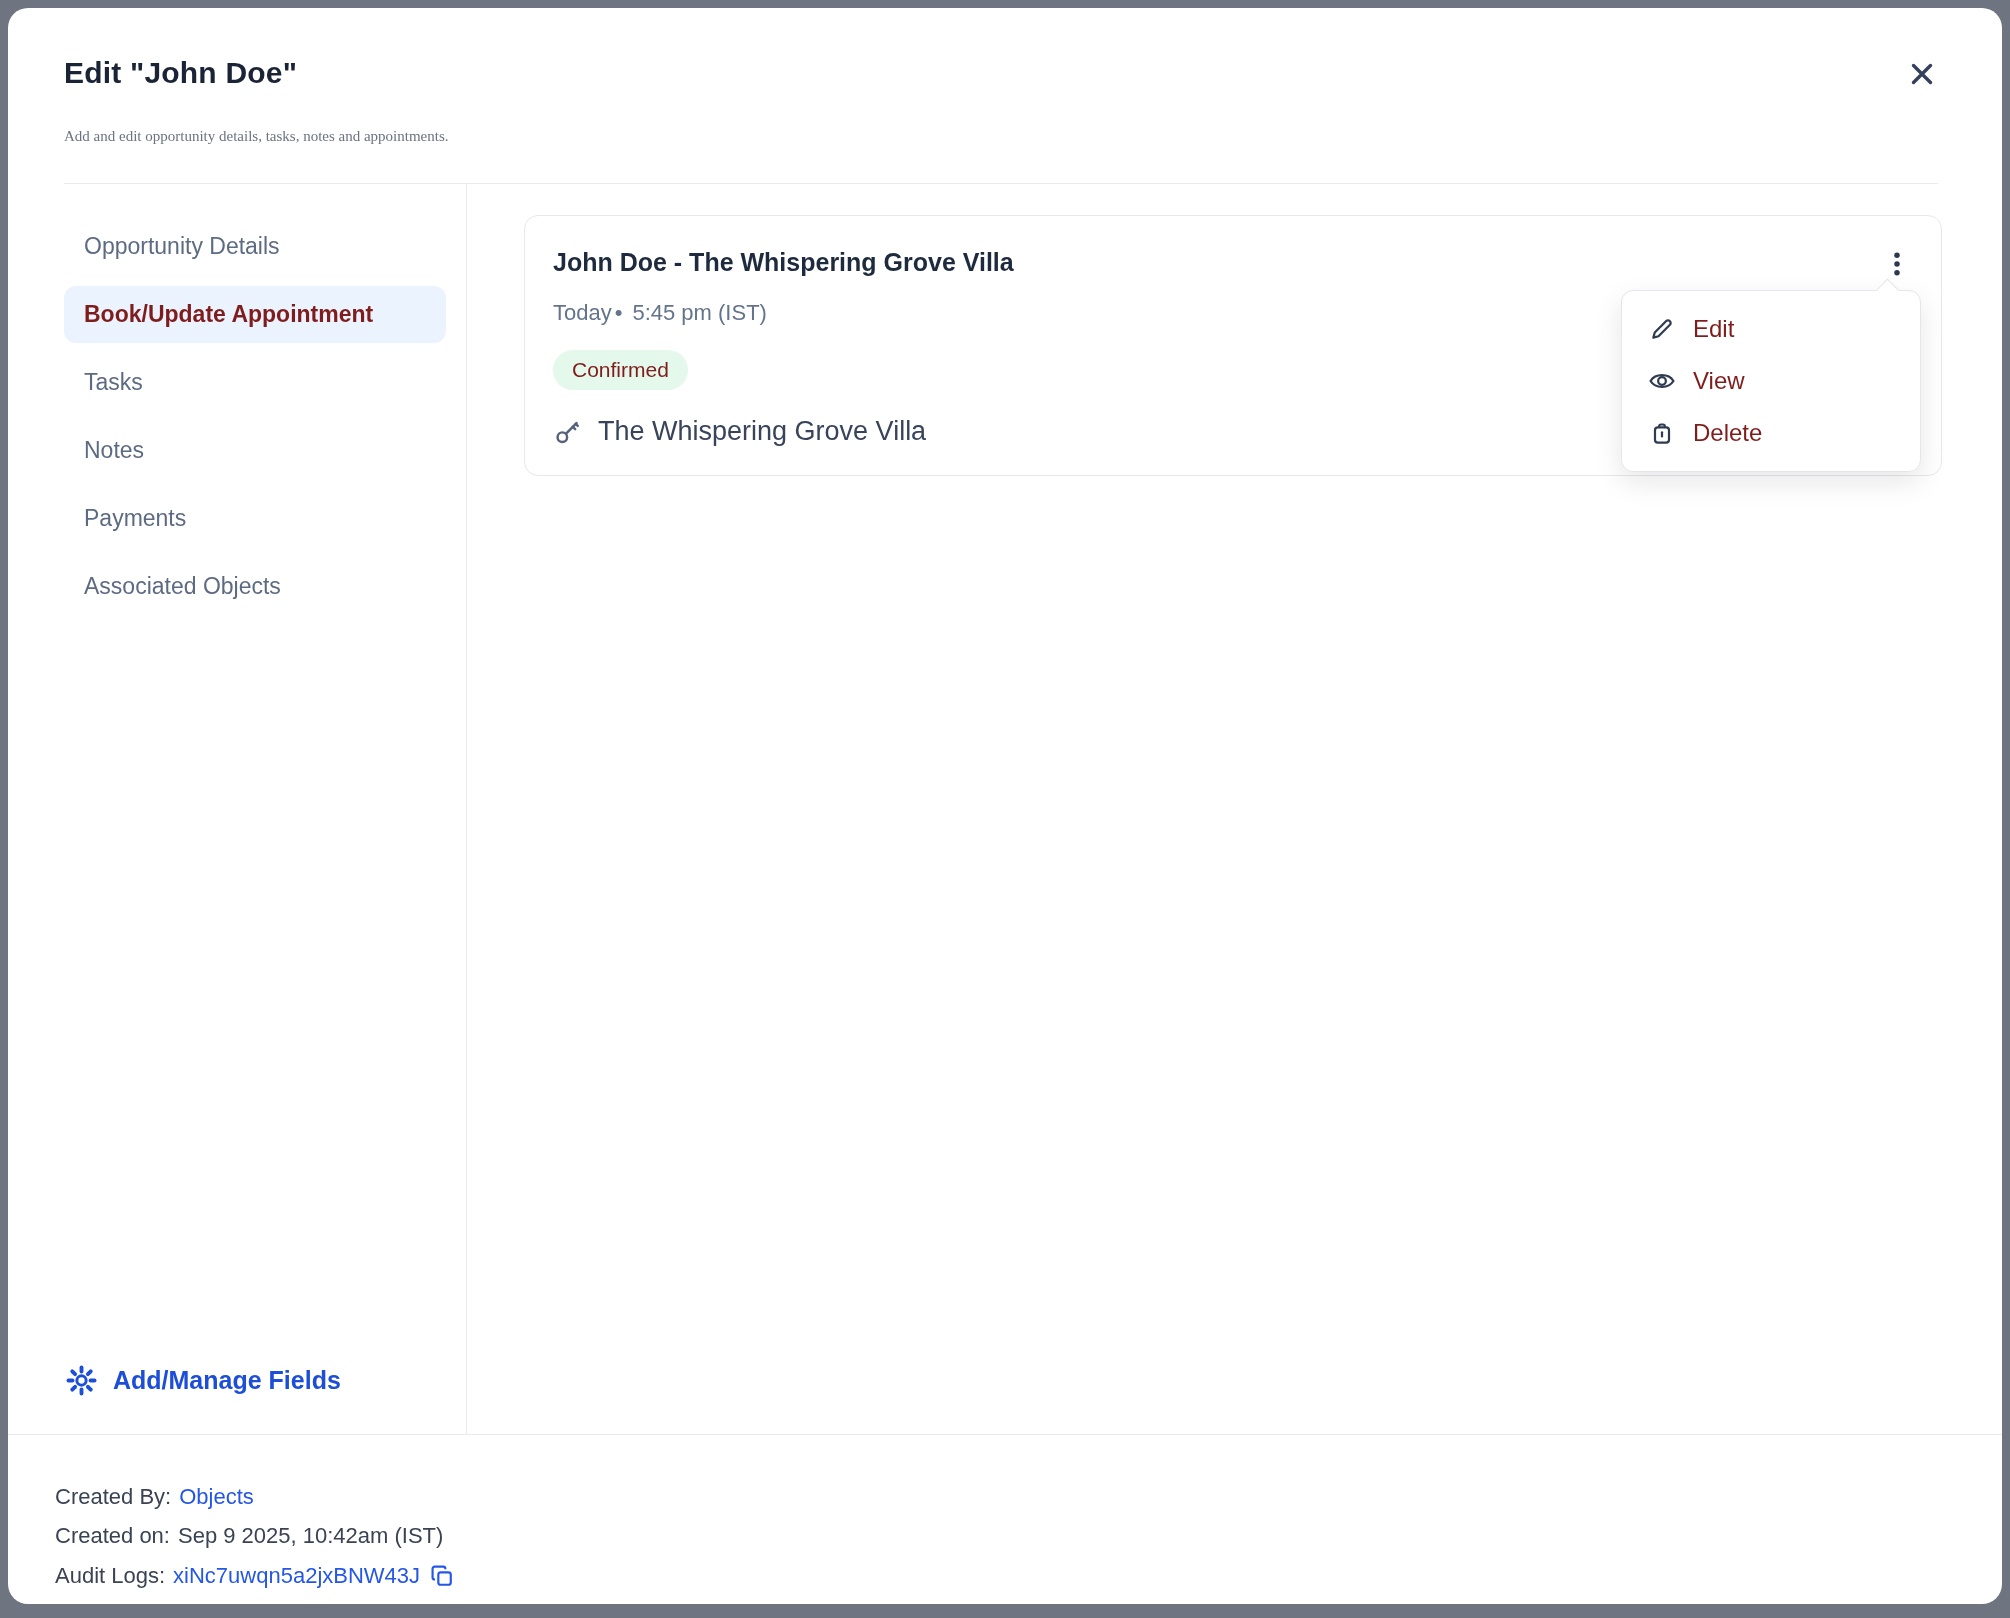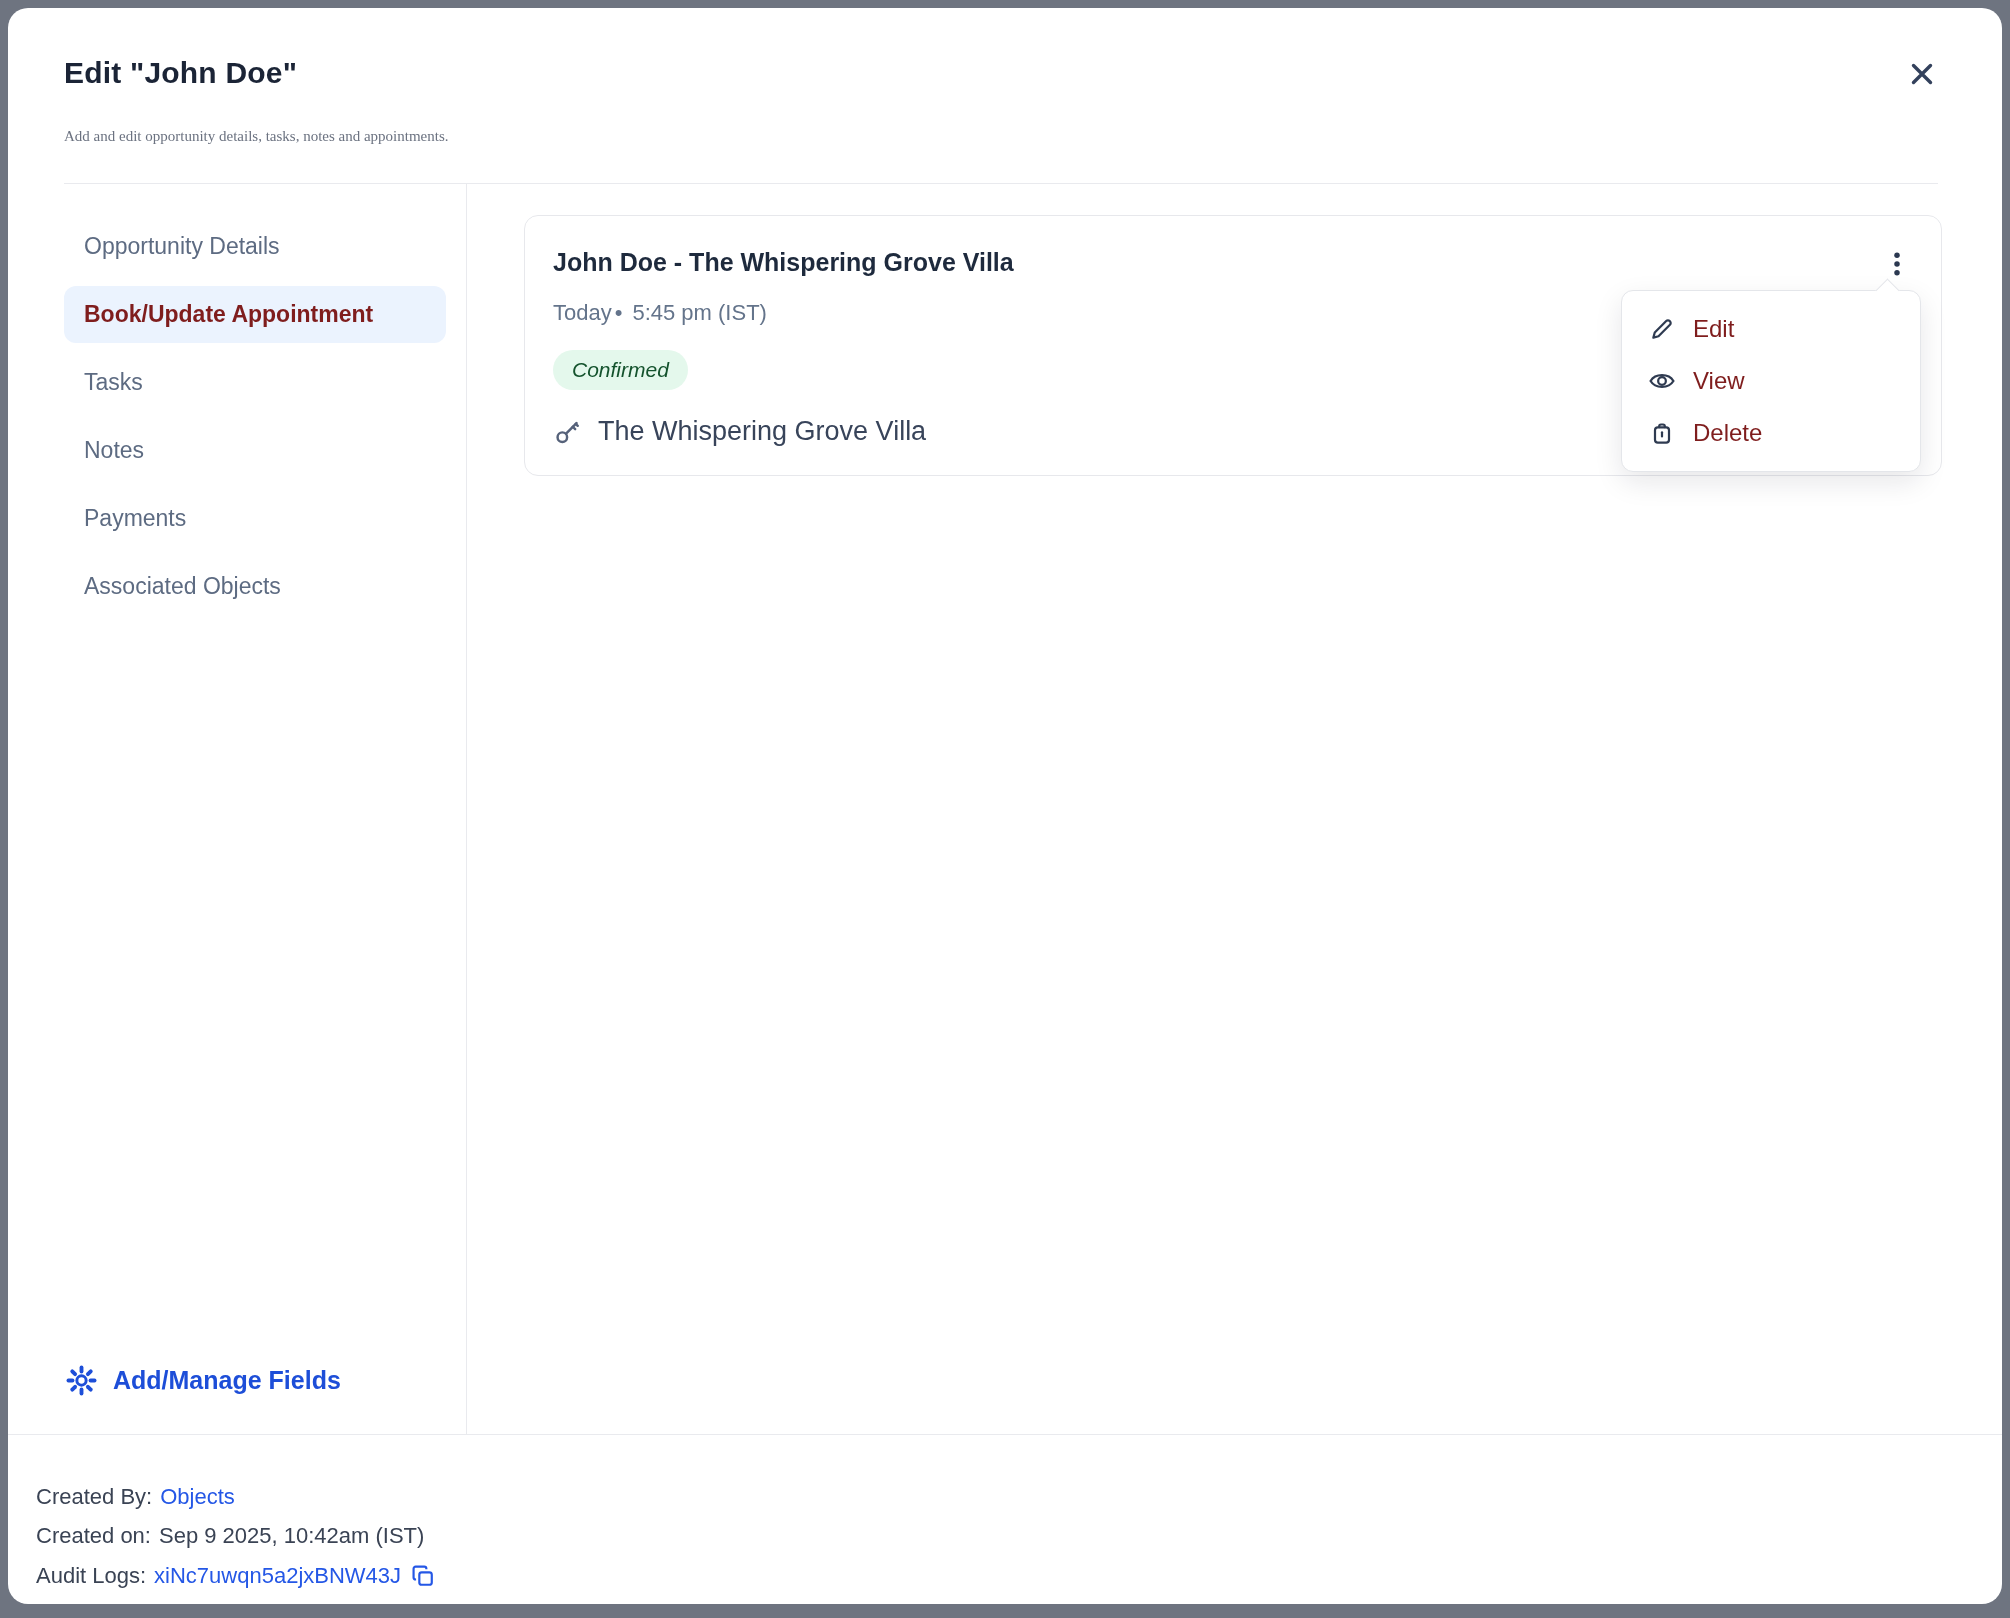--- a/index.html
+++ b/index.html
@@ -66,22 +66,22 @@
   .appt-title { font-size: 25px; font-weight: 700; color: #1e2a3d; padding-top: 6px; }
   .kebab-btn {
     width: 44px; height: 44px; border: none; background: transparent;
     display: flex; align-items: center; justify-content: center; cursor: pointer;
     margin-right: -2px;
   }
   .appt-time { margin-top: 14px; font-size: 22px; color: #64748b; display: flex; align-items: center; }
   .appt-time .dot { margin: 0 10px 0 3px; font-size: 22px; }
   .status-badge {
     display: inline-block; margin-top: 24px;
-    background: #e4f8ec; color: #14532d;
-    font-size: 21px; padding: 8px 19px; border-radius: 999px; font-style: italic;
+    background: #e4f8ec; color: #7f1d1d;
+    font-size: 21px; padding: 8px 19px; border-radius: 999px;
   }
   .resource-row { margin-top: 26px; display: flex; align-items: center; gap: 17px; }
   .resource-text { font-size: 27px; color: #38445a; }
   
   .context-menu {
     position: absolute; top: 74px; right: 20px; width: 300px;
     background: #fff; border: 1px solid #e4e6ea; border-radius: 12px;
     box-shadow: 0 10px 28px rgba(15, 23, 42, 0.10);
     padding: 12px 0; z-index: 10;
   }
@@ -89,21 +89,21 @@
     content: ""; position: absolute; top: -9px; right: 24px;
     width: 16px; height: 16px; background: #fff;
     border-left: 1px solid #e4e6ea; border-top: 1px solid #e4e6ea;
     transform: rotate(45deg);
   }
   .menu-item {
     display: flex; align-items: center; gap: 17px;
     padding: 12px 26px; font-size: 24px; color: #7f1d1d; cursor: pointer;
   }
   
-  .modal-footer { padding: 50px 56px 0 28px; font-size: 22px; color: #3a4354; }
+  .modal-footer { padding: 50px 56px 0 47px; font-size: 22px; color: #3a4354; }
   .modal-footer p { margin-bottom: 15px; line-height: 24px; display: flex; align-items: center; }
   .modal-footer .lbl { margin-right: 8px; }
   .link { color: #2457e6; text-decoration: none; cursor: pointer; }
   .copy-btn {
     border: none; background: transparent; cursor: pointer;
     margin-left: 9px; display: inline-flex; align-items: center;
   }
   .icon { display: inline-flex; align-items: center; justify-content: center; flex: none; }
 </style>
 </head>

